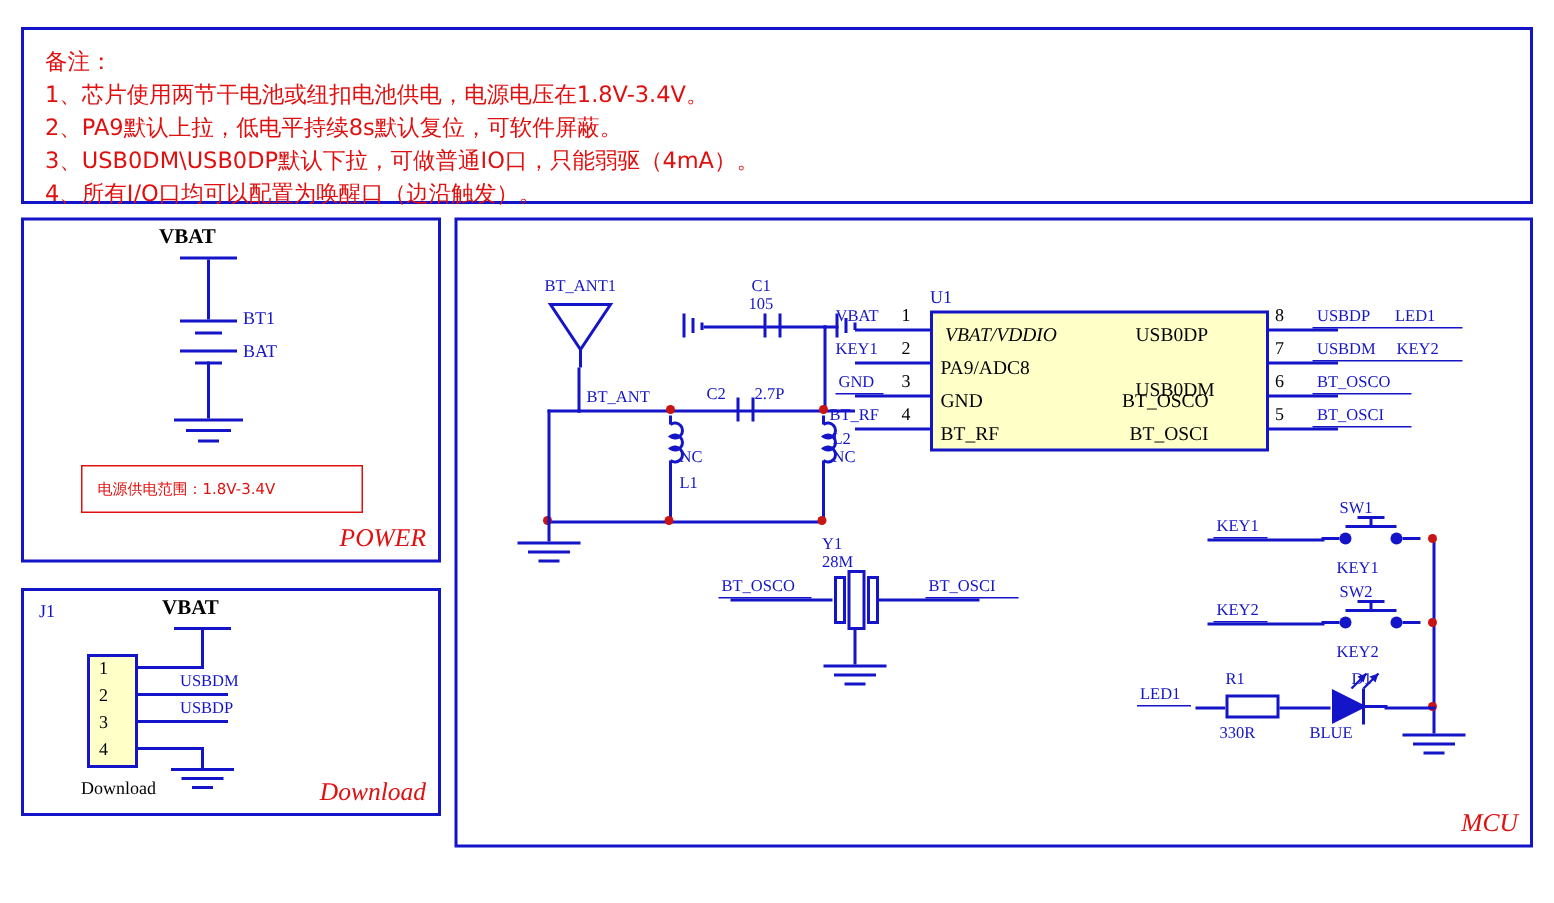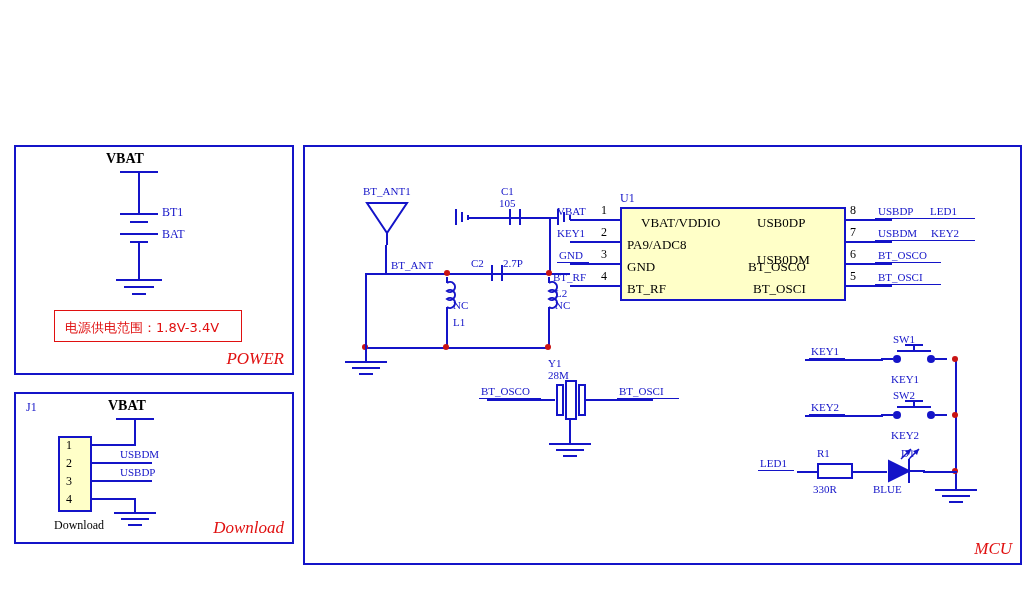--- a/index.html
+++ b/index.html
@@ -18,29 +18,36 @@
   .lbl{position:absolute;font-size:11px;font-family:"Liberation Serif",serif;color:#1414c8;white-space:nowrap;}
   .lbl.blk{color:#000000;}
   .lbl.big{font-size:14px;font-weight:bold;color:#000000;}
   .netlbl{position:absolute;font-size:11px;color:#1414c8;white-space:nowrap;font-family:"Liberation Serif",serif;}
   .netline{position:absolute;height:1px;background:#1414c8;}
   .chip{position:absolute;background:#ffffc8;border:2px solid #1414c8;box-sizing:border-box;}
   .pinname{position:absolute;font-size:13px;color:#000000;font-family:"Liberation Serif",serif;white-space:nowrap;}
   .pinnum{position:absolute;font-size:12px;color:#000000;font-family:"Liberation Serif",serif;}
   .dot{position:absolute;width:6px;height:6px;border-radius:50%;background:#c81414;}
   .redbox{position:absolute;border:1px solid #e01010;background:#ffffff;box-sizing:border-box;}
-  .redtxt{position:absolute;color:#e01010;font-size:13px;white-space:nowrap;font-family:"DejaVu Sans",sans-serif;}
+  .redtxt{position:absolute;color:#e01010;font-size:10px;white-space:nowrap;font-family:"DejaVu Sans",sans-serif;}
   .footer{position:absolute;font-size:13px;color:#000000;font-family:"Liberation Serif",serif;}
   svg{position:absolute;overflow:visible;}
 </style>
 </head>
 <body>
 
 <div class="stage">
 
+  <div class="box notes">
+    <div class="txt" id="notes-text">备注：
+1、芯片使用两节干电池或纽扣电池供电，电源电压在1.8V-3.4V。
+2、PA9默认上拉，低电平持续8s默认复位，可软件屏蔽。
+3、USB0DM\USB0DP默认下拉，可做普通IO口，只能弱驱（4mA）。
+4、所有I/O口均可以配置为唤醒口（边沿触发）。</div>
+  </div>
 
   <div class="box power">
     <span class="corner">POWER</span>
 
     <span class="lbl big" style="left:90px;top:4px;">VBAT</span>
 
     <div class="wire v" style="left:122px;top:26px;height:40px;"></div>
 
     <div class="wire h" style="left:104px;top:24px;width:38px;"></div>
 
@@ -89,21 +96,21 @@
     <div class="wire h" style="left:105px;top:124px;width:28px;"></div>
     <div class="wire h" style="left:112px;top:130px;width:14px;"></div>
   </div>
 
   <div class="box mcu">
     <span class="corner">MCU</span>
 
     <div class="chip" style="left:315px;top:60px;width:226px;height:94px;"></div>
     <span class="lbl" style="left:315px;top:44px;font-size:12px;color:#1414c8;">U1</span>
 
-    <span class="pinname" style="left:336px;top:68px;">VBAT/VDDIO</span>
+    <span class="pinname" style="left:325px;top:68px;font-style:italic;">VBAT/VDDIO</span>
     <span class="pinname" style="left:322px;top:90px;">PA9/ADC8</span>
     <span class="pinname" style="left:322px;top:112px;">GND</span>
     <span class="pinname" style="left:322px;top:134px;">BT_RF</span>
 
     <span class="pinname" style="left:452px;top:68px;">USB0DP</span>
     <span class="pinname" style="left:452px;top:105px;">USB0DM</span>
     <span class="pinname" style="left:443px;top:112px;">BT_OSCO</span>
     <span class="pinname" style="left:448px;top:134px;">BT_OSCI</span>
 
     <div class="wire h" style="left:265px;top:72px;width:50px;"></div>

